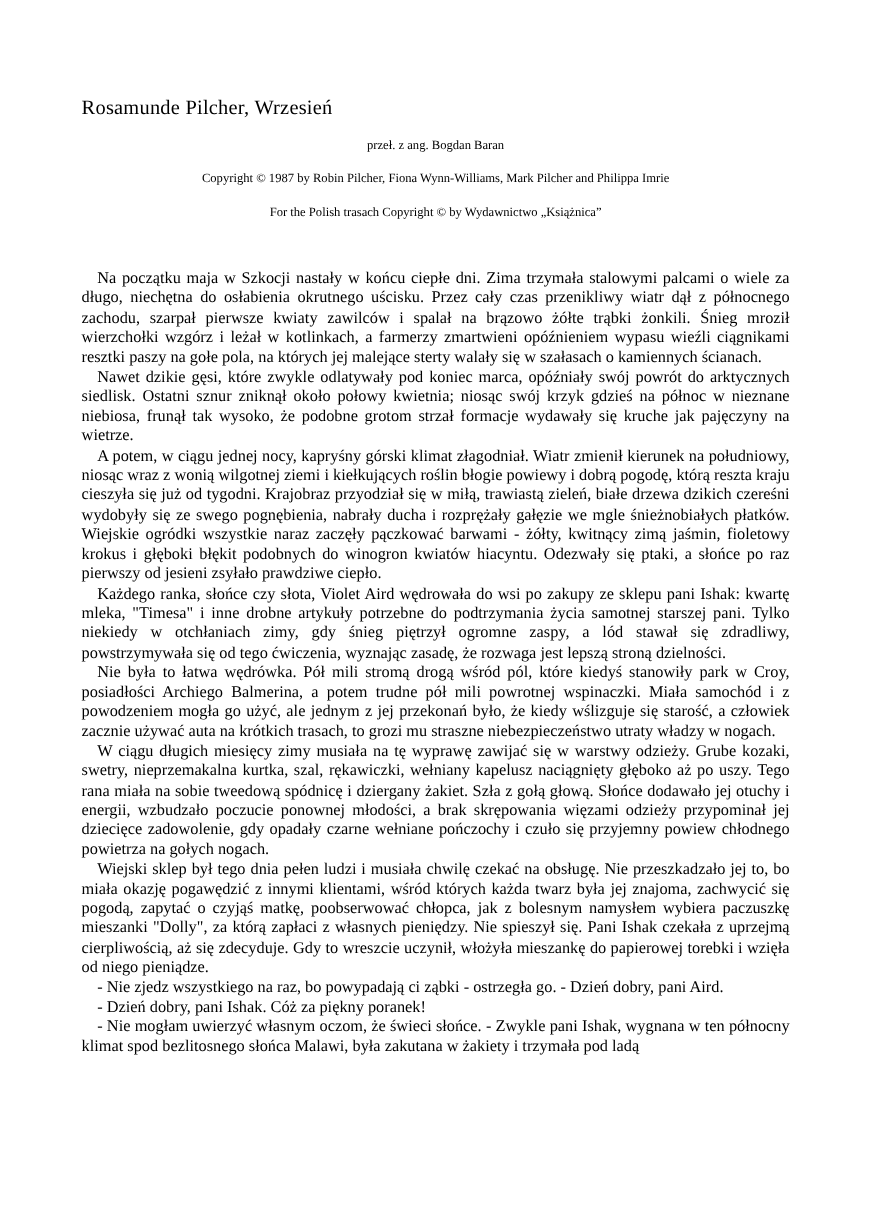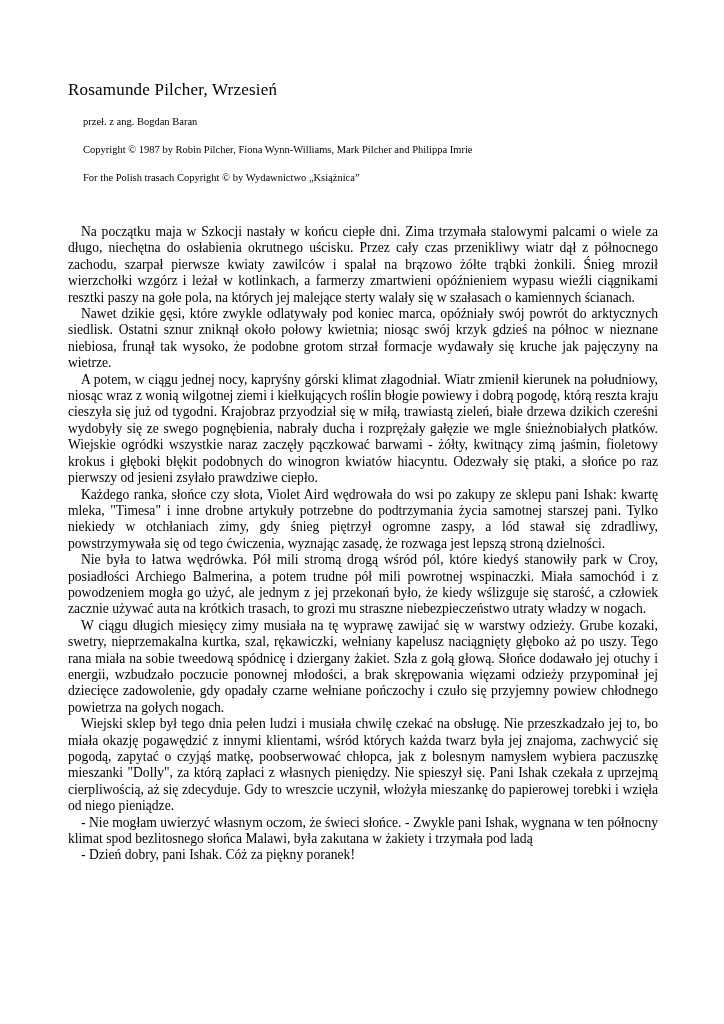--- a/index.html
+++ b/index.html
@@ -24,20 +24,21 @@
     margin: 0 0 10px 0;
     letter-spacing: 0.2px;
   }
   .credits {
     margin: 0 0 0 0;
   }
   .credits p {
     margin: 15px;
     font-size: 10.5px;
     line-height: 13px;
+    text-align: center;
   }
   .body-text {
     margin-top: 40px;
     font-size: 13.6px;
     line-height: 16.4px;
     text-align: justify;
   }
   .body-text p {
     margin: 0;
     text-indent: 13px;
@@ -58,17 +59,18 @@
   </div>
 
   <div class="body-text">
     <p>Na początku maja w Szkocji nastały w końcu ciepłe dni. Zima trzymała stalowymi palcami o wiele za długo, niechętna do osłabienia okrutnego uścisku. Przez cały czas przenikliwy wiatr dął z północnego zachodu, szarpał pierwsze kwiaty zawilców i spalał na brązowo żółte trąbki żonkili. Śnieg mroził wierzchołki wzgórz i leżał w kotlinkach, a farmerzy zmartwieni opóźnieniem wypasu wieźli ciągnikami resztki paszy na gołe pola, na których jej malejące sterty walały się w szałasach o kamiennych ścianach.</p>
     <p>Nawet dzikie gęsi, które zwykle odlatywały pod koniec marca, opóźniały swój powrót do arktycznych siedlisk. Ostatni sznur zniknął około połowy kwietnia; niosąc swój krzyk gdzieś na północ w nieznane niebiosa, frunął tak wysoko, że podobne grotom strzał formacje wydawały się kruche jak pajęczyny na wietrze.</p>
     <p>A potem, w ciągu jednej nocy, kapryśny górski klimat złagodniał. Wiatr zmienił kierunek na południowy, niosąc wraz z wonią wilgotnej ziemi i kiełkujących roślin błogie powiewy i dobrą pogodę, którą reszta kraju cieszyła się już od tygodni. Krajobraz przyodział się w miłą, trawiastą zieleń, białe drzewa dzikich czereśni wydobyły się ze swego pognębienia, nabrały ducha i rozprężały gałęzie we mgle śnieżnobiałych płatków. Wiejskie ogródki wszystkie naraz zaczęły pączkować barwami - żółty, kwitnący zimą jaśmin, fioletowy krokus i głęboki błękit podobnych do winogron kwiatów hiacyntu. Odezwały się ptaki, a słońce po raz pierwszy od jesieni zsyłało prawdziwe ciepło.</p>
     <p>Każdego ranka, słońce czy słota, Violet Aird wędrowała do wsi po zakupy ze sklepu pani Ishak: kwartę mleka, "Timesa" i inne drobne artykuły potrzebne do podtrzymania życia samotnej starszej pani. Tylko niekiedy w otchłaniach zimy, gdy śnieg piętrzył ogromne zaspy, a lód stawał się zdradliwy, powstrzymywała się od tego ćwiczenia, wyznając zasadę, że rozwaga jest lepszą stroną dzielności.</p>
     <p>Nie była to łatwa wędrówka. Pół mili stromą drogą wśród pól, które kiedyś stanowiły park w Croy, posiadłości Archiego Balmerina, a potem trudne pół mili powrotnej wspinaczki. Miała samochód i z powodzeniem mogła go użyć, ale jednym z jej przekonań było, że kiedy wślizguje się starość, a człowiek zacznie używać auta na krótkich trasach, to grozi mu straszne niebezpieczeństwo utraty władzy w nogach.</p>
     <p>W ciągu długich miesięcy zimy musiała na tę wyprawę zawijać się w warstwy odzieży. Grube kozaki, swetry, nieprzemakalna kurtka, szal, rękawiczki, wełniany kapelusz naciągnięty głęboko aż po uszy. Tego rana miała na sobie tweedową spódnicę i dziergany żakiet. Szła z gołą głową. Słońce dodawało jej otuchy i energii, wzbudzało poczucie ponownej młodości, a brak skrępowania więzami odzieży przypominał jej dziecięce zadowolenie, gdy opadały czarne wełniane pończochy i czuło się przyjemny powiew chłodnego powietrza na gołych nogach.</p>
     <p>Wiejski sklep był tego dnia pełen ludzi i musiała chwilę czekać na obsługę. Nie przeszkadzało jej to, bo miała okazję pogawędzić z innymi klientami, wśród których każda twarz była jej znajoma, zachwycić się pogodą, zapytać o czyjąś matkę, poobserwować chłopca, jak z bolesnym namysłem wybiera paczuszkę mieszanki "Dolly", za którą zapłaci z własnych pieniędzy. Nie spieszył się. Pani Ishak czekała z uprzejmą cierpliwością, aż się zdecyduje. Gdy to wreszcie uczynił, włożyła mieszankę do papierowej torebki i wzięła od niego pieniądze.</p>
+    <p>- Nie zjedz wszystkiego na raz, bo powypadają ci ząbki - ostrzegła go. - Dzień dobry, pani Aird.</p>
+    <p>- Dzień dobry, pani Ishak. Cóż za piękny poranek!</p>
     <p>- Nie mogłam uwierzyć własnym oczom, że świeci słońce. - Zwykle pani Ishak, wygnana w ten północny klimat spod bezlitosnego słońca Malawi, była zakutana w żakiety i trzymała pod ladą</p>
-    <p>- Dzień dobry, pani Ishak. Cóż za piękny poranek!</p>
   </div>
 
 </div>
 
 </body></html>

